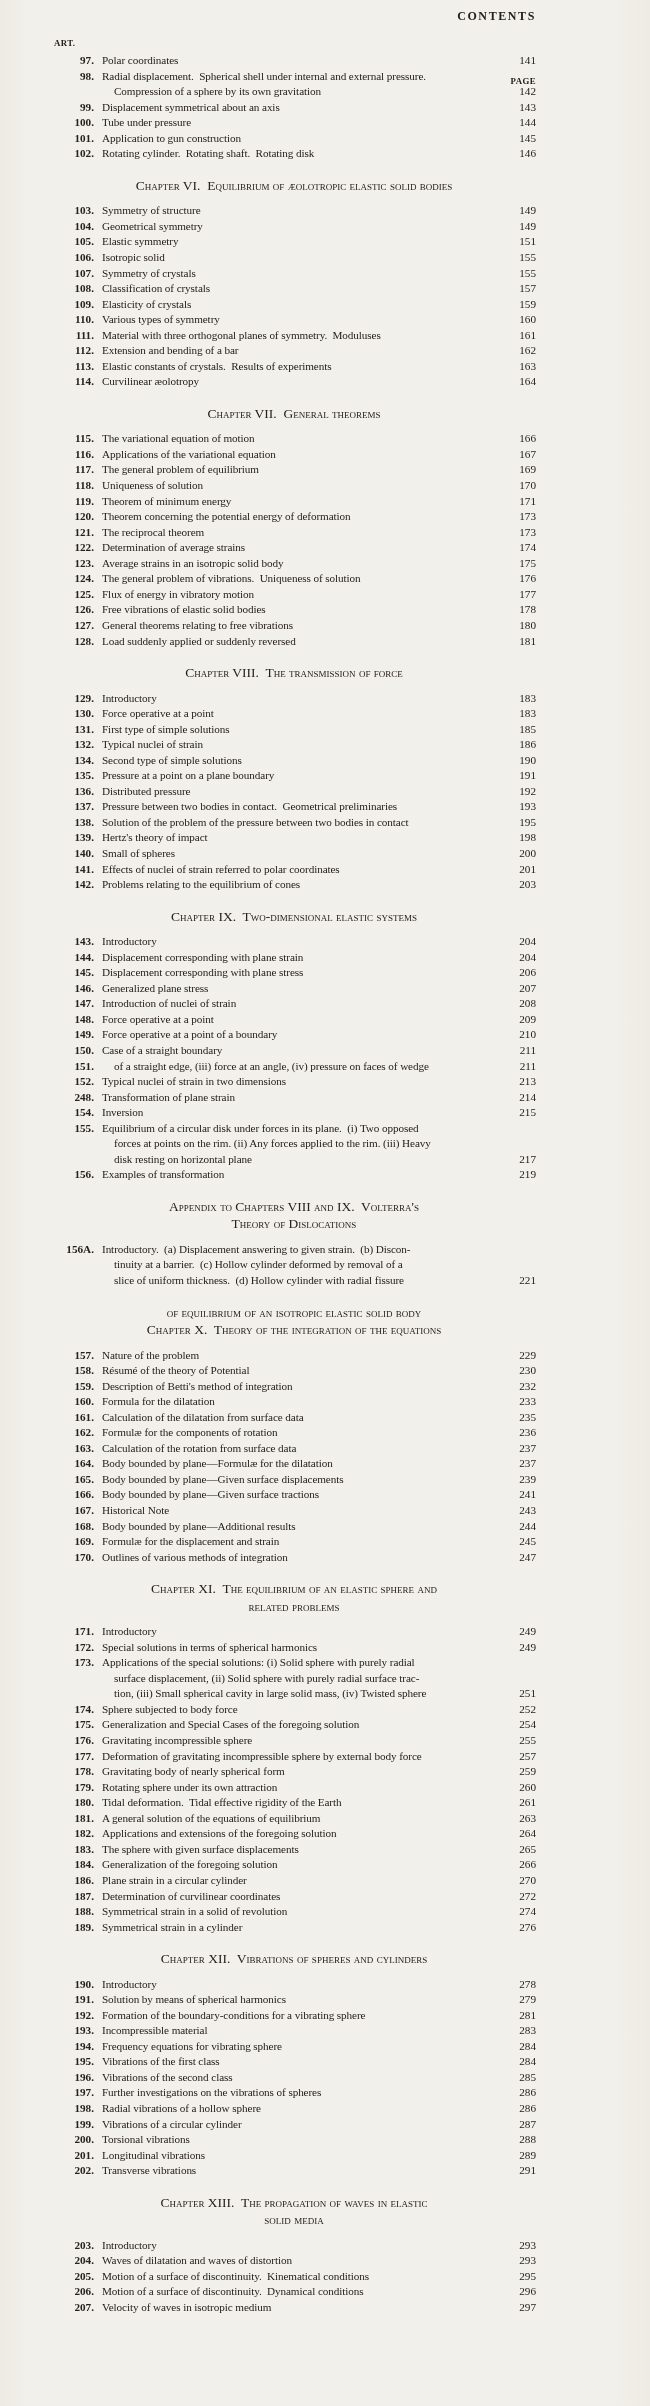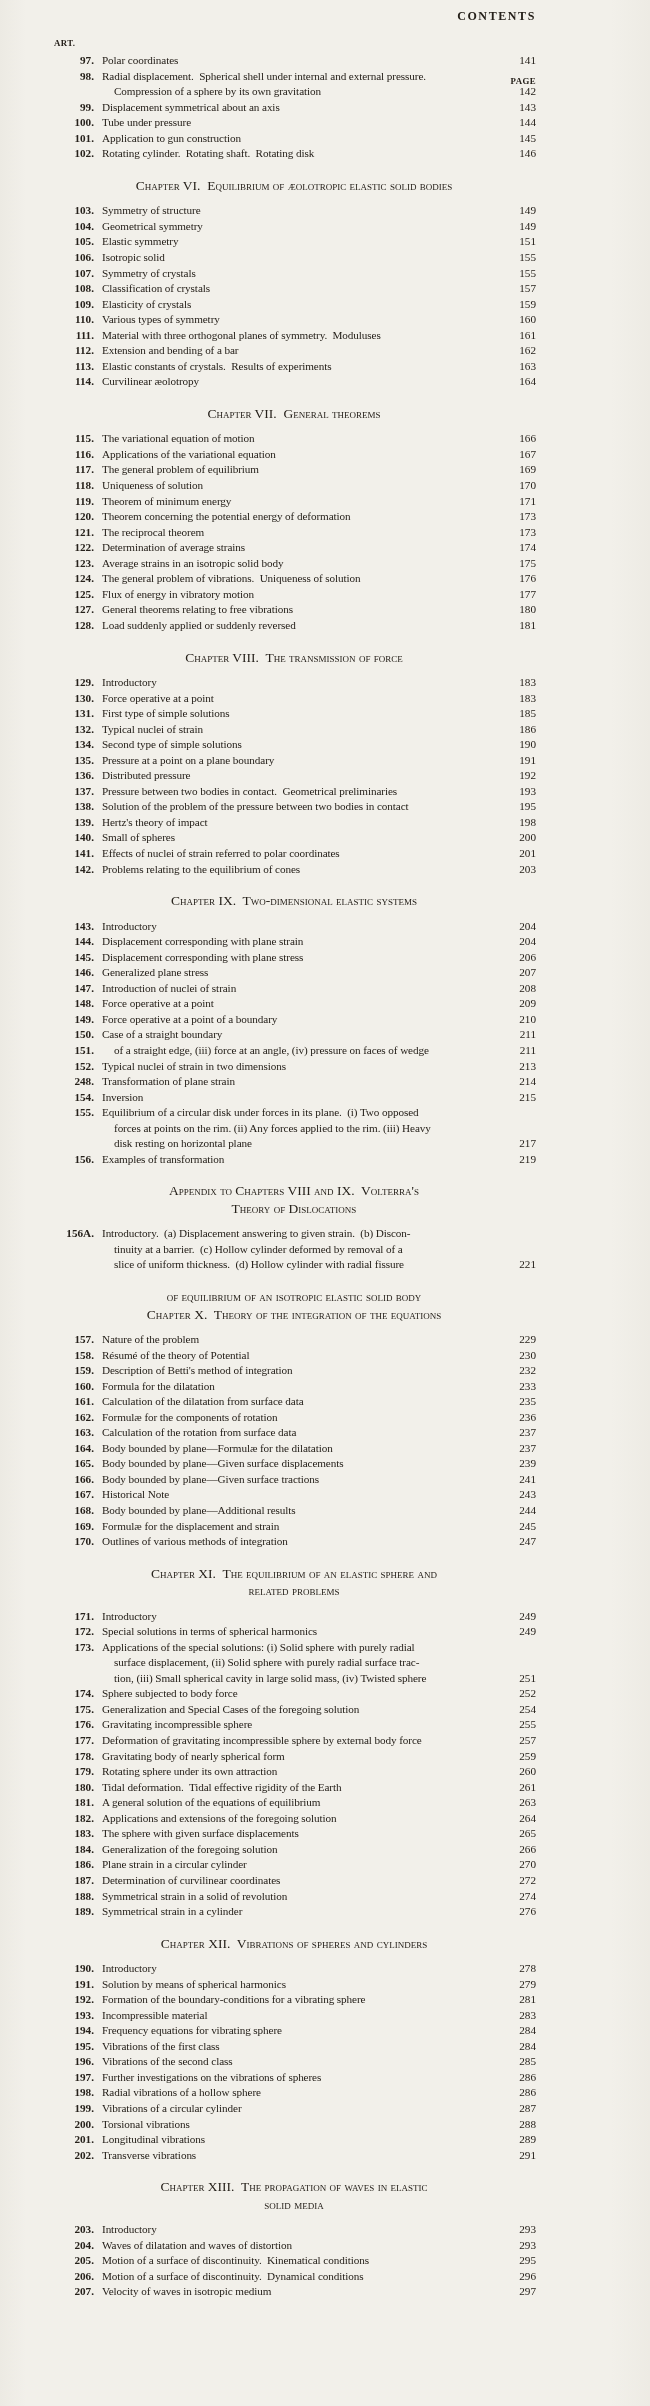--- a/index.html
+++ b/index.html
@@ -367,20 +367,30 @@
             <span class="num">125.</span>
             <div class="body">
               <div class="line">
                 <span class="text">Flux of energy in vibratory motion</span>
                 <span class="fill"></span>
                 <span class="pg">177</span>
               </div>
             </div>
           </div>
           <div class="entry">
+            <span class="num">126.</span>
+            <div class="body">
+              <div class="line">
+                <span class="text">Free vibrations of elastic solid bodies</span>
+                <span class="fill"></span>
+                <span class="pg">178</span>
+              </div>
+            </div>
+          </div>
+          <div class="entry">
             <span class="num">127.</span>
             <div class="body">
               <div class="line">
                 <span class="text">General theorems relating to free vibrations</span>
                 <span class="fill"></span>
                 <span class="pg">180</span>
               </div>
             </div>
           </div>
           <div class="entry">

